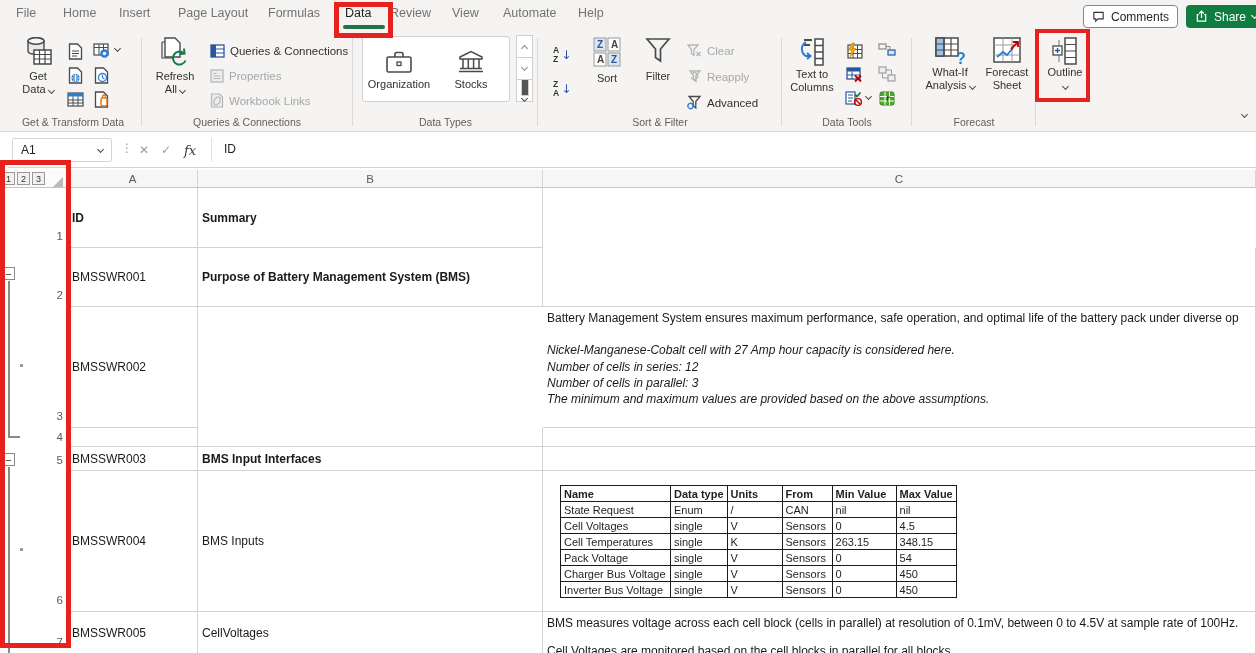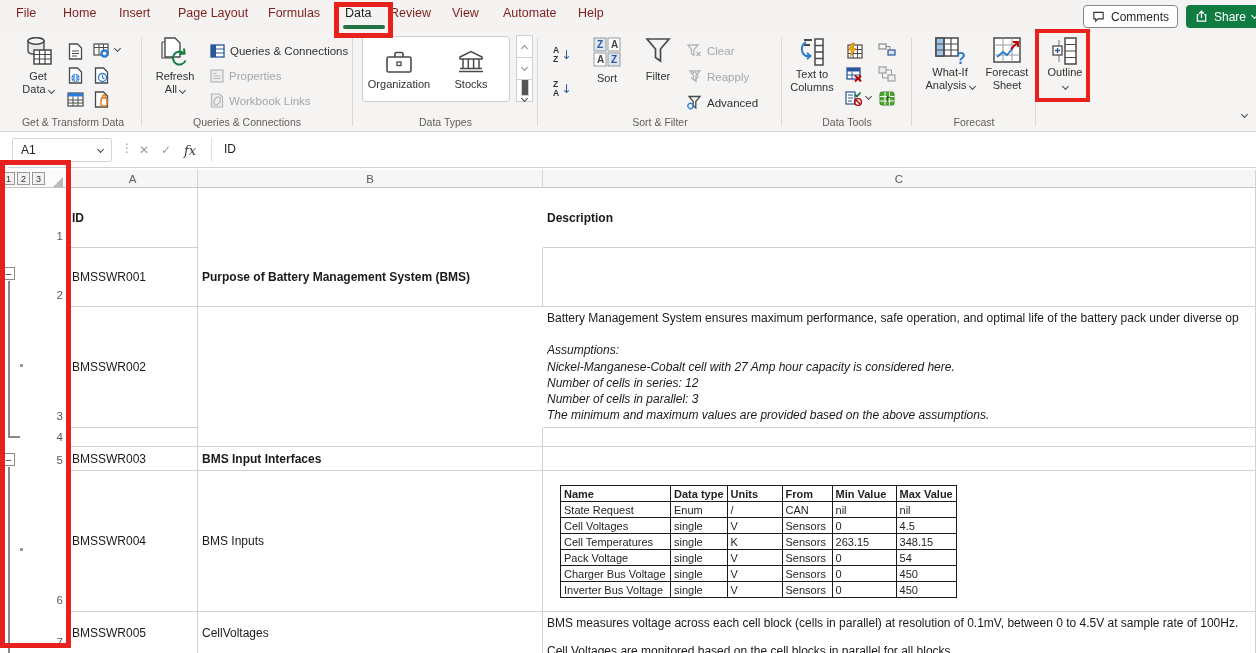--- a/index.html
+++ b/index.html
@@ -2,21 +2,21 @@
 <html><head>
 <meta charset="utf-8">
 <style>
   * { margin:0; padding:0; box-sizing:border-box; }
   html,body { width:1256px; height:653px; overflow:hidden; background:#fff;
     font-family:"Liberation Sans","DejaVu Sans",sans-serif; -webkit-font-smoothing:antialiased; }
   #app { position:relative; width:1256px; height:653px; }
 
   
   .menubar { position:absolute; left:0; top:0; width:1256px; height:32px; background:#f4f3f2; }
-  .mtab { position:absolute; top:6px; font-size:12.5px; color:#7f1d1d; cursor:default; }
+  .mtab { position:absolute; top:6px; font-size:12.5px; color:#737373; cursor:default; }
   .mtab.active { color:#1e1e1e; }
   .tab-underline { position:absolute; left:343px; top:25px; width:42px; height:3.5px; background:#217346; border-radius:2px; }
   .comments-btn { position:absolute; left:1083px; top:5px; width:95px; height:23px; background:#fff;
     border:1px solid #868686; border-radius:4px; display:flex; align-items:center; justify-content:center; gap:6px;
     font-size:12px; color:#262626; }
   .share-btn { position:absolute; left:1186px; top:5px; width:78px; height:23px; background:#107c41; border:none;
     border-radius:4px; display:flex; align-items:center; padding-left:9px; gap:6px; font-size:12px; color:#fff; }
 
   
   .ribbon { position:absolute; left:0; top:32px; width:1256px; height:100px; background:#f5f4f3; border-bottom:1px solid #d8d6d4; }
@@ -431,32 +431,31 @@
 
     <div class="obtn" style="left:2px;top:99px">−</div>
     <div class="gutterline" style="left:8px;top:113px;width:1.5px;height:156px"></div>
     <div class="gutterline" style="left:8px;top:268px;width:12px;height:1.5px"></div>
     <div class="odot" style="left:20px;top:196px"></div>
     <div class="obtn" style="left:2px;top:285px">−</div>
     <div class="gutterline" style="left:8px;top:299px;width:1.5px;height:186px"></div>
     <div class="odot" style="left:20px;top:380px"></div>
 
     <div class="cell b" style="left:68px;top:20px;width:130px;height:60px">ID</div>
-    <div class="cell b" style="left:543px;top:20px;width:713px;height:60px">Description</div>
+    <div class="cell b" style="left:198px;top:20px;width:345px;height:60px">Summary</div>
 
     <div class="cell" style="left:68px;top:80px;width:130px;height:59px">BMSSWR001</div>
     <div class="cell b" style="left:198px;top:80px;width:345px;height:59px">Purpose of Battery Management System (BMS)</div>
     <div class="cell" style="left:543px;top:80px;width:713px;height:59px"></div>
 
     <div class="cell" style="left:68px;top:139px;width:130px;height:121px">BMSSWR002</div>
     <div class="cell" style="left:543px;top:139px;width:713px;height:121px"></div>
     <div class="desc-block" style="left:547px;top:142px;width:708px">
       <div>Battery Management System ensures maximum performance, safe operation, and optimal life of the battery pack under diverse op</div>
       <div class="blank"></div>
-      <div class="it">Assumptions:</div>
       <div class="it">Nickel-Manganese-Cobalt cell with 27 Amp hour capacity is considered here.</div>
       <div class="it">Number of cells in series: 12</div>
       <div class="it">Number of cells in parallel: 3</div>
       <div class="it">The minimum and maximum values are provided based on the above assumptions.</div>
     </div>
 
     <div class="cell" style="left:68px;top:260px;width:130px;height:19px"></div>
     <div class="cell" style="left:198px;top:260px;width:345px;height:19px"></div>
     <div class="cell" style="left:543px;top:260px;width:713px;height:19px"></div>
 

